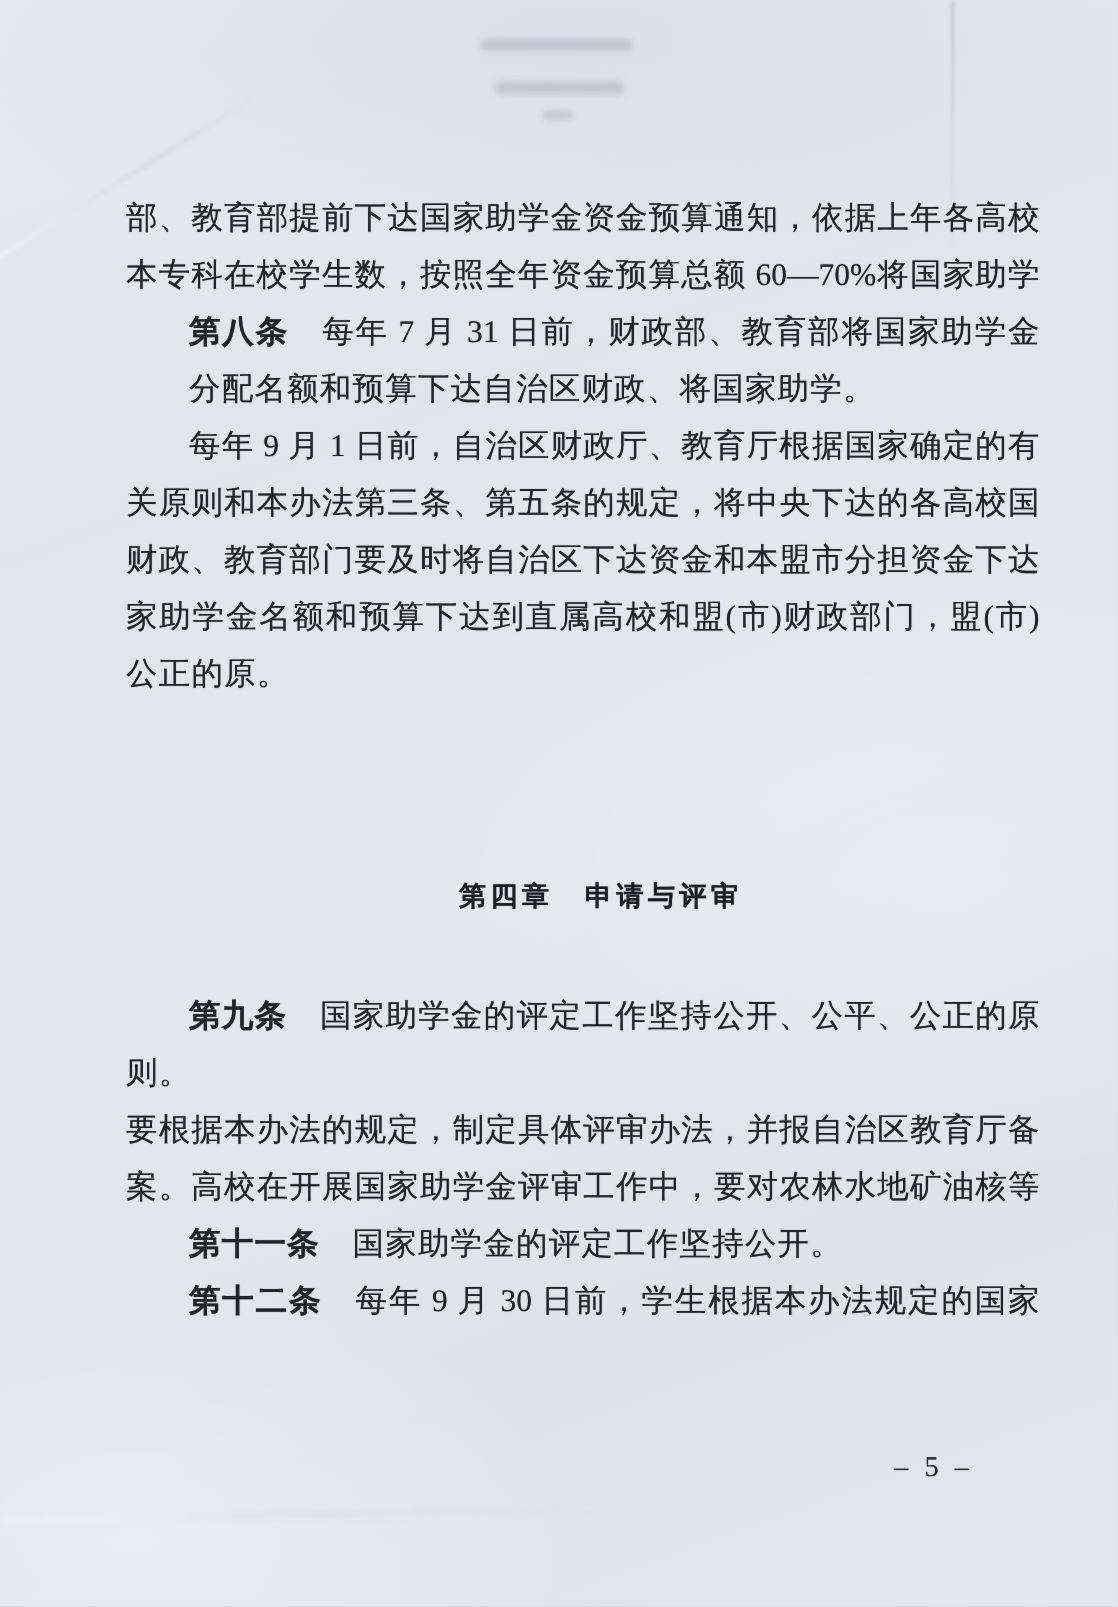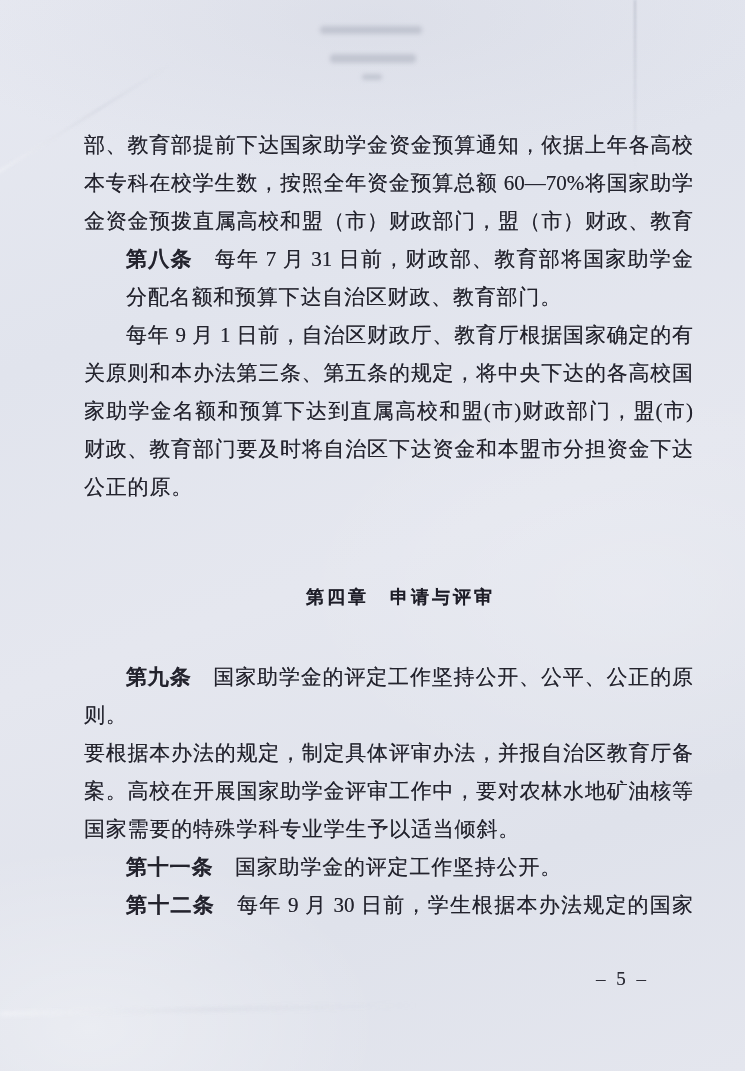--- a/index.html
+++ b/index.html
@@ -97,37 +97,35 @@
   <div class="smudge" style="left:320px; top:26px; width:102px; height:8px;"></div>
   <div class="smudge" style="left:330px; top:54px; width:86px; height:9px;"></div>
   <div class="smudge" style="left:362px; top:74px; width:20px; height:6px;"></div>
   <div class="crease crease-v"></div>
   <div class="crease crease-d"></div>
   <div class="crease crease-b"></div>
 
   <div class="textcol block-1">
     <div class="line fill"><span>部、教育部提前下达国家助学金资金预算通知，依据上年各高校</span></div>
     <div class="line fill"><span>本专科在校学生数，按照全年资金预算总额 60—70%将国家助学</span></div>
-    <div class="line fill"><span>金资金预拨直属高校和盟（市）财政部门，盟（市）财政、教育</span></div>
     <div class="line fill ind"><span class="b">第八条</span><span>　每年 7 月 31 日前，财政部、教育部将国家助学金</span></div>
-    <div class="line last ind"><span>分配名额和预算下达自治区财政、教育部门。</span></div>
+    <div class="line last ind"><span>分配名额和预算下达自治区财政、将国家助学。</span></div>
     <div class="line fill ind"><span>每年 9 月 1 日前，自治区财政厅、教育厅根据国家确定的有</span></div>
     <div class="line fill"><span>关原则和本办法第三条、第五条的规定，将中央下达的各高校国</span></div>
+    <div class="line fill"><span>财政、教育部门要及时将自治区下达资金和本盟市分担资金下达</span></div>
     <div class="line fill"><span>家助学金名额和预算下达到直属高校和盟(市)财政部门，盟(市)</span></div>
-    <div class="line fill"><span>财政、教育部门要及时将自治区下达资金和本盟市分担资金下达</span></div>
     <div class="line last"><span>公正的原。</span></div>
   </div>
 
   <div class="chapter">第四章　申请与评审</div>
 
   <div class="textcol block-2">
     <div class="line fill ind"><span class="b">第九条</span><span>　国家助学金的评定工作坚持公开、公平、公正的原</span></div>
     <div class="line last"><span>则。</span></div>
     <div class="line fill"><span>要根据本办法的规定，制定具体评审办法，并报自治区教育厅备</span></div>
     <div class="line fill"><span>案。高校在开展国家助学金评审工作中，要对农林水地矿油核等</span></div>
-    <div class="line last"><span>国家需要的特殊学科专业学生予以适当倾斜。</span></div>
     <div class="line last ind"><span class="b">第十一条</span><span>　国家助学金的评定工作坚持公开。</span></div>
     <div class="line fill ind"><span class="b">第十二条</span><span>　每年 9 月 30 日前，学生根据本办法规定的国家</span></div>
   </div>
 
   <div class="pageno">– 5 –</div>
 
 </div>
 
 </body></html>

